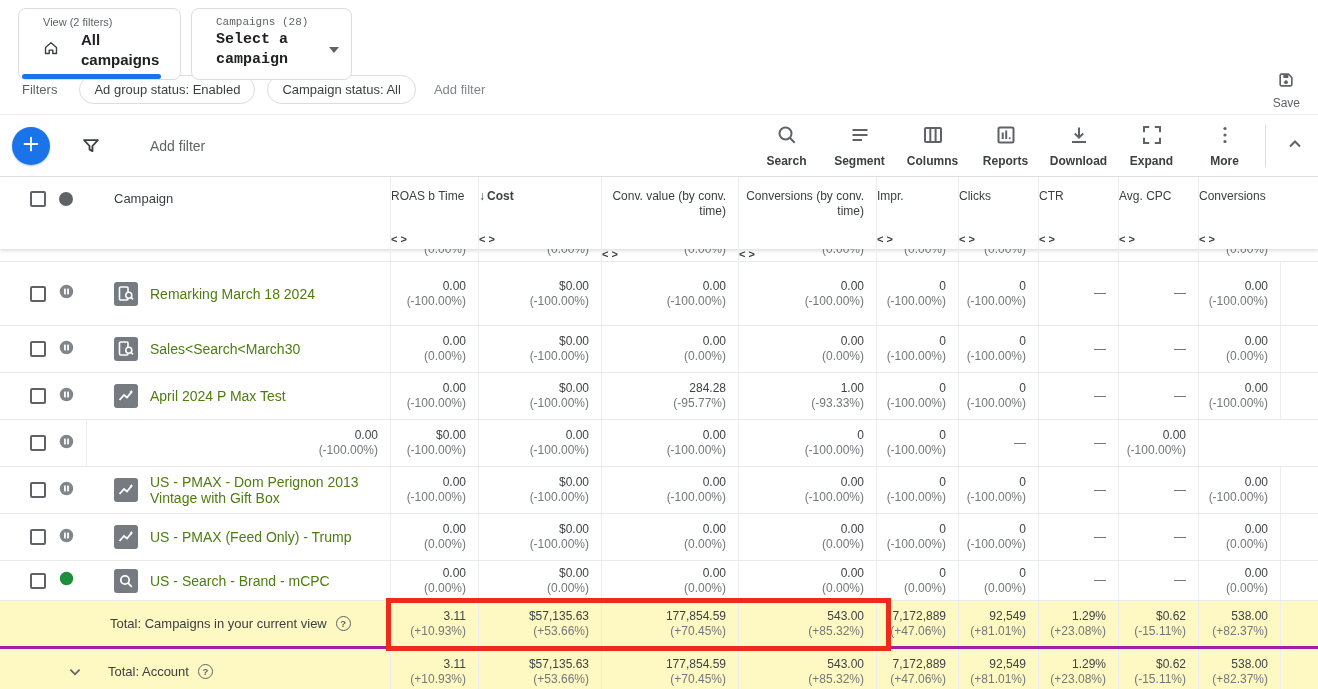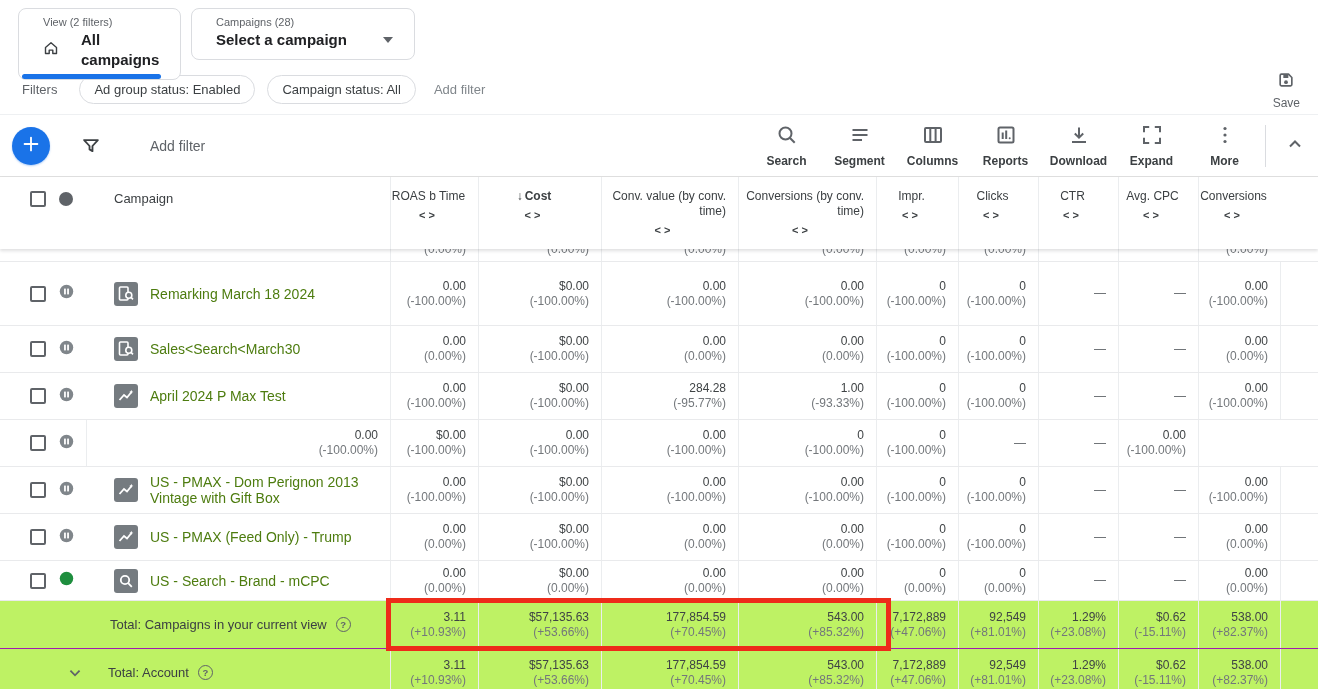--- a/index.html
+++ b/index.html
@@ -8,21 +8,21 @@
        font-family:"Liberation Sans","DejaVu Sans",sans-serif;color:#3c4043;}
 
   
   .topbar{display:flex;align-items:flex-start;gap:10px;padding:8px 0 0 18px;height:65px;}
   .selcard{position:relative;border:1px solid #dadce0;border-radius:8px;padding:6px 12px 9px 24px;background:#fff;cursor:pointer;}
   .selcard .small{font-size:11px;color:#5f6368;line-height:14px;}
   .selcard .mainline{display:flex;align-items:center;gap:22px;font-size:15px;font-weight:700;color:#202124;line-height:20px;margin-top:1px;}
   .selcard .caret{margin-left:14px;display:flex;}
   .bluebar{position:absolute;left:3px;bottom:0;height:5px;width:calc(100% - 22px);background:#1a73e8;border-radius:3px;}
   .card1{width:163px;}
-  .card2{width:224px;}
+  .card2{width:161px;font-family:Liberation Mono, monospace;}
 
   
   .filtersbar{display:flex;align-items:center;height:50px;padding:0 18px 0 22px;border-bottom:1px solid #eef0f2;}
   .filters-label{font-size:13px;color:#5f6368;margin-right:22px;}
   .chip{border:1px solid #dadce0;border-radius:16px;padding:6px 14px;font-size:13px;font-weight:500;color:#3c4043;margin-right:12px;background:#fff;cursor:pointer;white-space:nowrap;}
   .addfilter-link{font-size:13px;color:#80868b;margin-left:6px;cursor:pointer;}
   .savebox{margin-left:auto;display:flex;flex-direction:column;align-items:center;gap:2px;cursor:pointer;}
   .savebox .lbl{font-size:12px;color:#5f6368;}
 
   
@@ -33,21 +33,21 @@
   .actions{margin-left:auto;display:flex;align-items:center;}
   .action{width:73px;display:flex;flex-direction:column;align-items:center;gap:3px;cursor:pointer;font-weight:bold;}
   .action .lbl{font-size:12px;color:#3c4043;}
   .vdivider{width:1px;height:42px;background:#dadce0;margin:0 6px 0 4px;}
   .collapse{width:46px;display:flex;justify-content:center;cursor:pointer;}
 
   
   .grid{display:grid;grid-template-columns:46px 40px 1fr 88px 123px 137px 138px 82px 80px 80px 80px 82px 38px;}
   .thead{height:72px;position:relative;z-index:2;box-shadow:0 2px 3px rgba(60,64,67,.16);background:#fff;}
   .hcell{display:flex;flex-direction:column;justify-content:flex-start;padding-top:12px;}
-  .hcell.m{align-items:center;padding-right:12px;border-left:1px solid #ebedef;}
+  .hcell.m{align-items:flex-start;padding-right:12px;border-left:1px solid #ebedef;gap:24px;}
   .hcell .t{font-size:12px;color:#3c4043;text-align:right;line-height:15px;}
   .hcell .handles{font-size:11px;font-weight:700;letter-spacing:3px;color:#3c4043;margin-top:5px;}
   .col-cost .t{font-weight:700;}
   .sortarrow{font-weight:400;margin-right:2px;}
   .h-campaign{justify-content:flex-start;padding-left:28px;}
   .h-campaign .t{text-align:left;font-weight:500;font-size:13px;margin-top:2px;}
   .ckwrap{display:flex;align-items:flex-start;justify-content:flex-end;padding-top:14px;}
   .checkbox{width:16px;height:16px;border:2px solid #5f6368;border-radius:2px;background:#fff;cursor:pointer;}
   .stwrap{display:flex;align-items:flex-start;justify-content:center;padding-top:15px;}
   .headerdot{width:14px;height:14px;border-radius:50%;background:#5f6368;}
@@ -64,21 +64,21 @@
   .cell.st{align-items:center;justify-content:center;}
   .cell.camp{align-items:center;padding-left:28px;gap:12px;}
   .typeicon{display:flex;flex:none;}
   .camplink{font-size:14px;color:#4d7c0f;text-decoration:none;line-height:16px;cursor:pointer;}
   .cell.m{flex-direction:column;justify-content:center;align-items:flex-end;padding-right:12px;border-left:1px solid #ebedef;}
   .cell.m .val{font-size:12px;color:#3f4345;line-height:15px;}
   .cell.m .pct{font-size:12px;color:#73777b;line-height:15px;}
   .cell.m .dash{color:#5f6368;}
   .cell.extra{border-left:1px solid #ebedef;}
 
-  .total-row{background:#bef264;border-bottom:1px solid #a21caf;height:48px;text-align:right;}
+  .total-row{background:#fef9c3;border-bottom:3px solid #a21caf;height:48px;text-align:right;}
   .tlabel{grid-column:1/4;display:flex;align-items:center;font-size:13px;color:#3c4043;padding-left:110px;}
   .tlabel.withchev{padding-left:64px;}
   .chev{display:flex;margin-right:22px;cursor:pointer;}
   .helpicon{display:inline-flex;align-items:center;justify-content:center;width:15px;height:15px;border:1.4px solid #5f6368;border-radius:50%;font-size:9.5px;font-weight:700;color:#5f6368;margin-left:9px;cursor:pointer;}
 
   .highlight-box{position:absolute;left:386px;top:598px;width:505px;height:53px;border:5px solid #ee2b1a;z-index:6;pointer-events:none;}
 </style>
 </head>
 <body>
 

